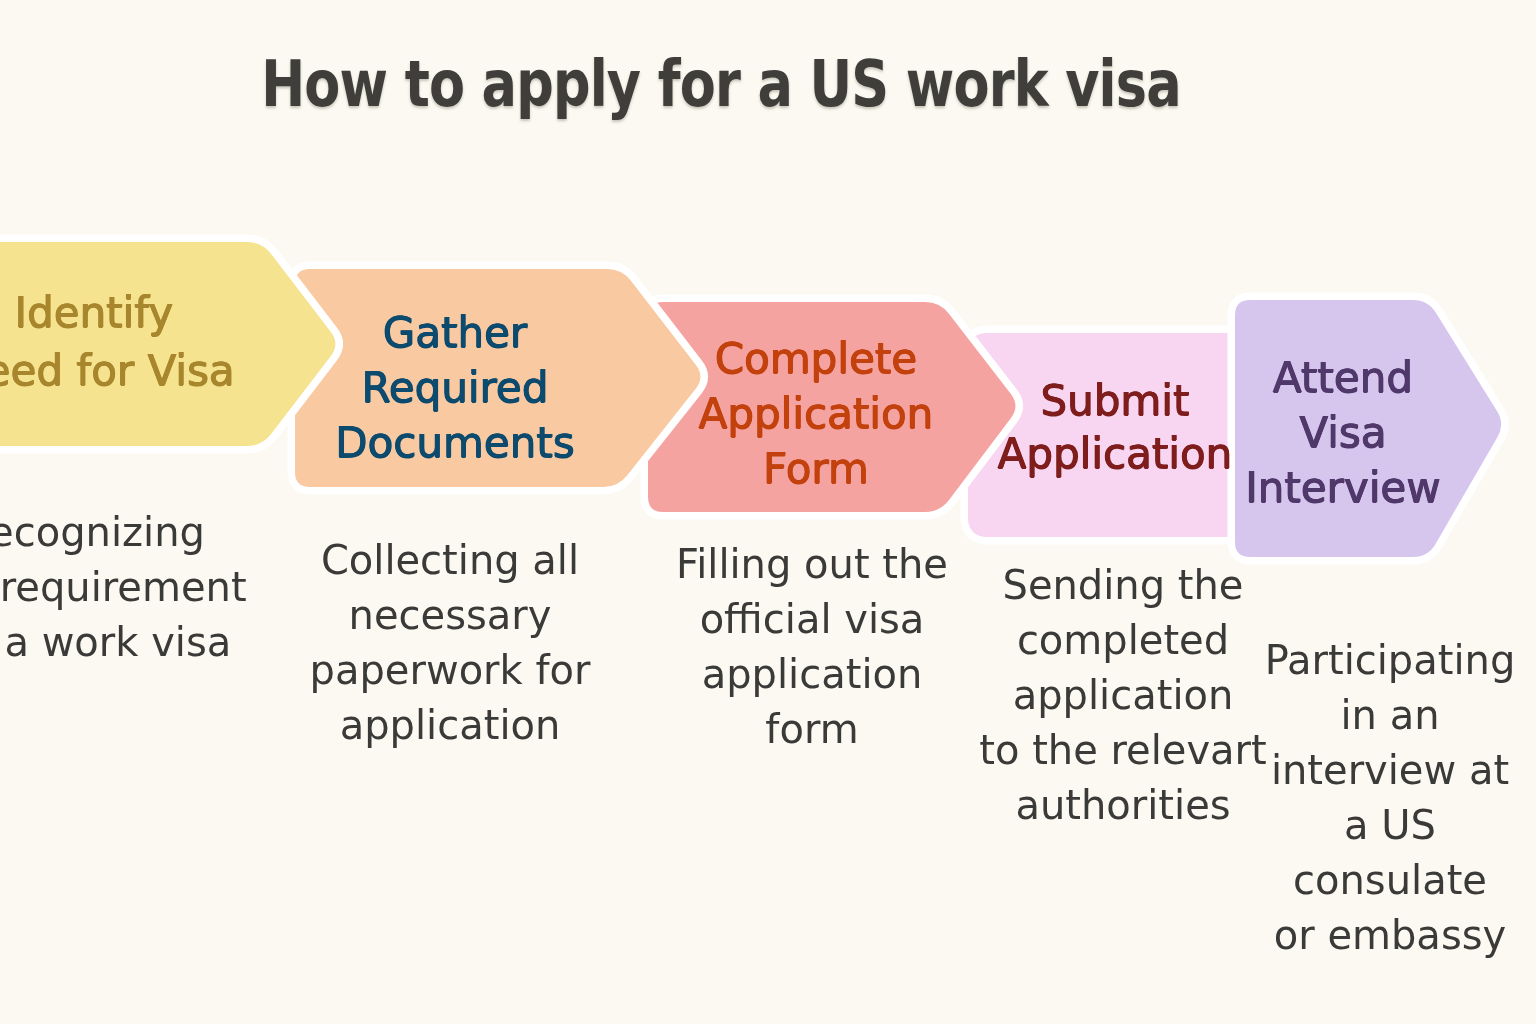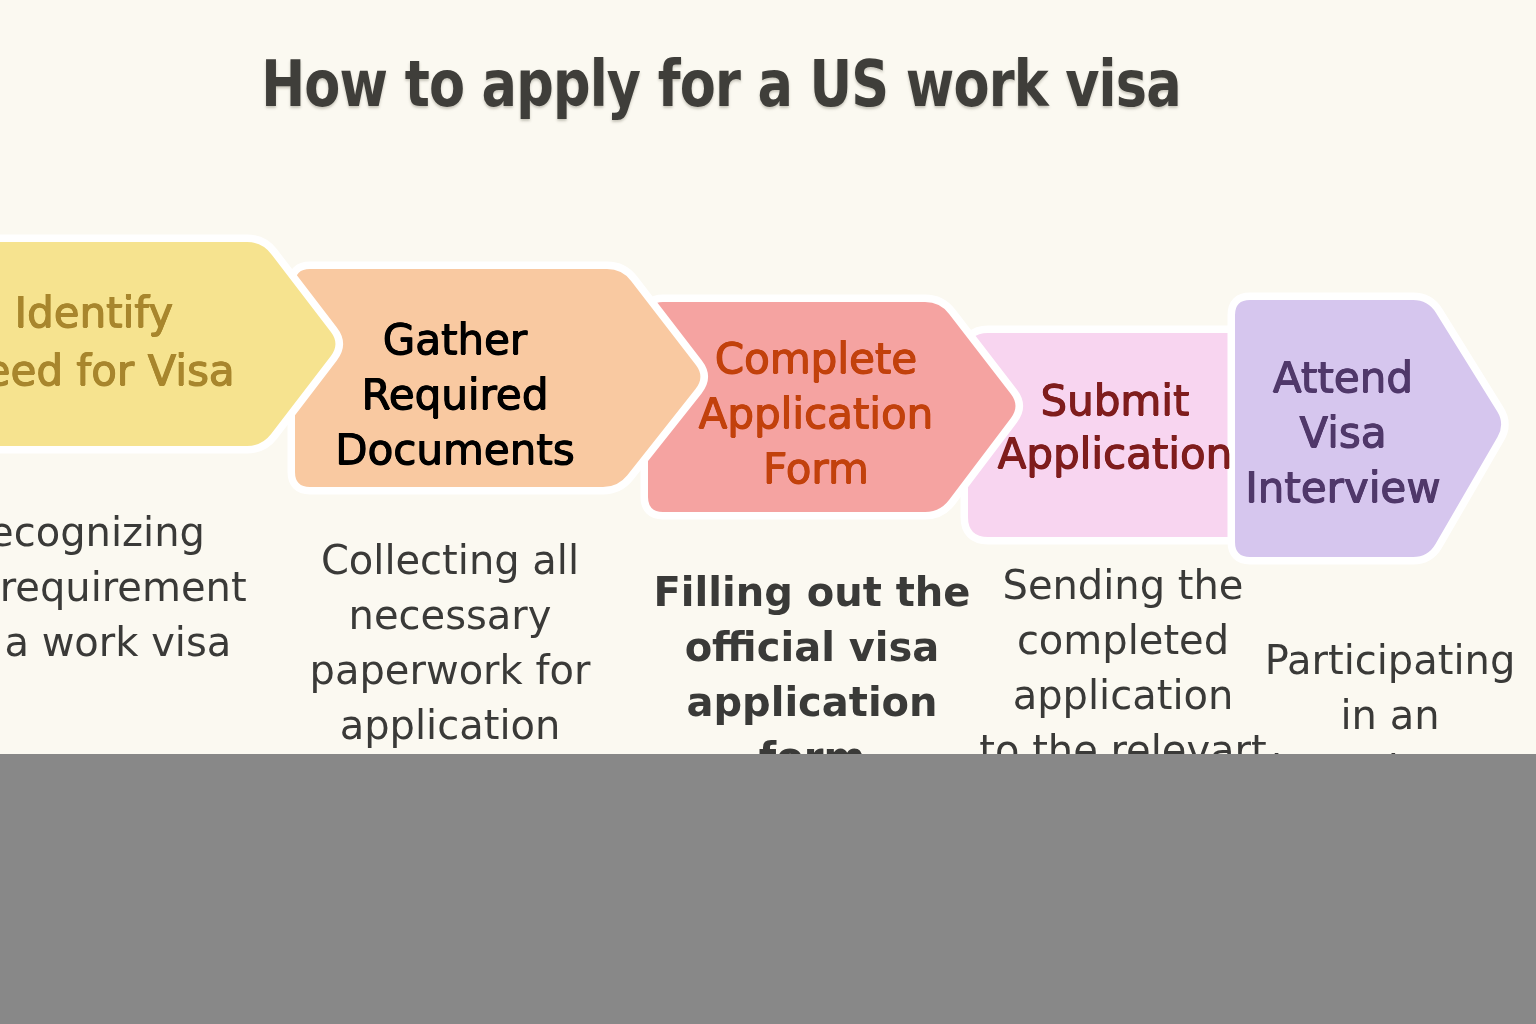--- a/index.html
+++ b/index.html
@@ -1,18 +1,18 @@
 <!DOCTYPE html>
 <html><head>
 <meta charset="utf-8">
 <style>
   html, body { margin:0; padding:0; background:#888; }
   #canvas {
     position:relative;
-    width:1536px; height:754px;
+    width:1536px; height:1024px;
     overflow:hidden;
     background:#fbf9f1;
     font-family:"DejaVu Sans", "Liberation Sans", sans-serif;
   }
   .shapes {
     position:absolute; left:0; top:0;
     width:1536px; height:1024px;
     display:block;
   }
   .shapes path {
@@ -39,36 +39,36 @@
     position:absolute;
     width:400px;
     text-align:center;
     font-size:42px;
     line-height:55px;
     white-space:pre-line;
     
     text-shadow:0.6px 0 currentColor, -0.6px 0 currentColor, 0 0.6px currentColor;
   }
   .s1 { left:-106px; top:284px; line-height:58px; color:#a8862d; }
-  .s2 { left:255px;  top:312px; color:#000000; }
+  .s2 { left:255px;  top:305px; color:#0c4a6e; }
   .s3 { left:616px;  top:331px; color:#c2410c; }
   .s4 { left:915px;  top:374px; line-height:53px; color:#7f1d1d; }
   .s5 { left:1143px; top:350px; color:#50386a; }
   .desc {
     position:absolute;
     width:400px;
     text-align:center;
     font-size:40px;
     line-height:55px;
     white-space:pre-line;
     color:#3a3a38;
   }
   .d1 { left:-116px; top:505px; }
   .d2 { left:250px;  top:533px; }
-  .d3 { left:612px;  top:565px;font-weight:bold; }
+  .d3 { left:612px;  top:537px; }
   .d4 { left:923px;  top:558px; }
   .d5 { left:1190px; top:633px; }
 </style>
 </head>
 <body>
 
 <div id="canvas">
 
   <h1 class="title">How to apply for a US work visa</h1>
 

